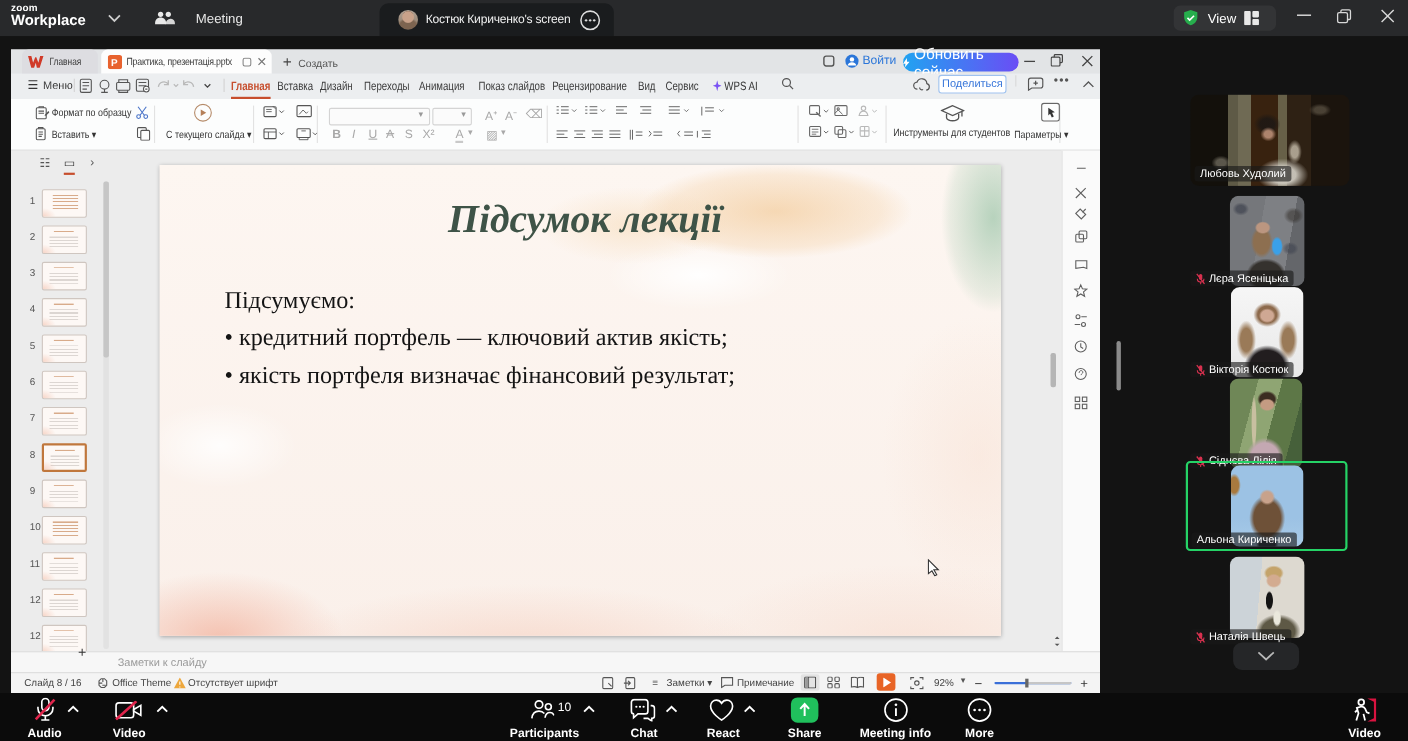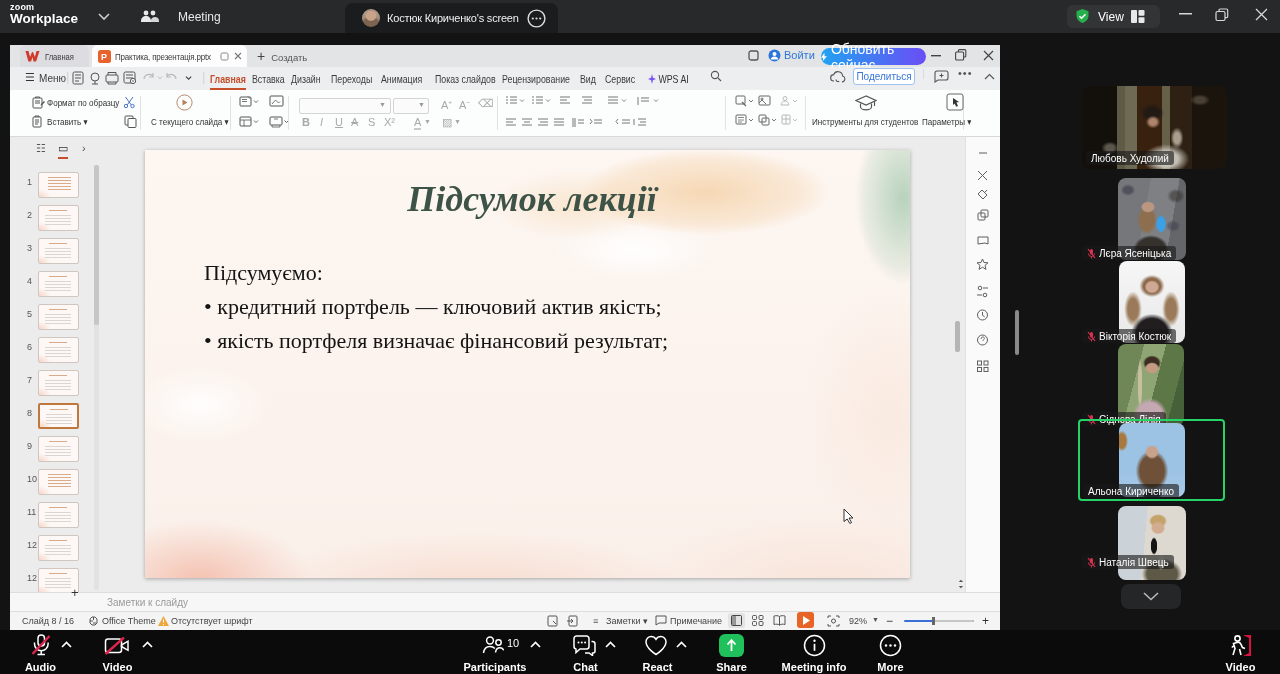--- a/index.html
+++ b/index.html
@@ -606,21 +606,21 @@
  <div class="nlabel" style="left:1083px;top:484px">Альона Кириченко</div>
 
  <div class="tile" style="left:1118px;top:506px;width:68px;height:74px;background:
   radial-gradient(ellipse 10px 9px at 40px 22px,#d3ab90 0 55%,transparent 72%),
   radial-gradient(ellipse 13px 10px at 40px 15px,#c4a36a 0 52%,transparent 70%),
   radial-gradient(ellipse 4px 10px at 36px 40px,#141414 0 70%,transparent 88%),
   radial-gradient(ellipse 5px 10px at 43px 56px,#eae8dc 0 55%,transparent 80%),
   radial-gradient(ellipse 26px 20px at 44px 68px,#5e5946 0 58%,transparent 78%),
   linear-gradient(95deg,#ccd3d8 0 40%,#ddd9d0 40% 100%)">
  </div>
- <div class="nlabel" style="left:1082px;top:555px"><svg class="micx" width="9" height="11" viewBox="0 0 9 11">
+ <div class="nlabel" style="left:1082px;top:572px"><svg class="micx" width="9" height="11" viewBox="0 0 9 11">
         <rect x="3" y="1" width="3" height="5.5" rx="1.5" fill="#d8314f"></rect>
         <path d="M1.5 5.5a3 3 0 006 0M4.5 8.5v2" stroke="#d8314f" fill="none"></path>
         <path d="M1 1l7 9" stroke="#d8314f" stroke-width="1.2"></path>
       </svg>Наталія Швець</div>
  <div style="position:absolute;left:1121px;top:584px;width:60px;height:25px;background:#252628;border-radius:8px"></div>
  <svg style="position:absolute;left:1143px;top:592px" width="16" height="9">
       <path d="M1 1l7 6.5L15 1" stroke="#b8b8b8" stroke-width="1.6" fill="none"></path>
     </svg>
 </div>
 

